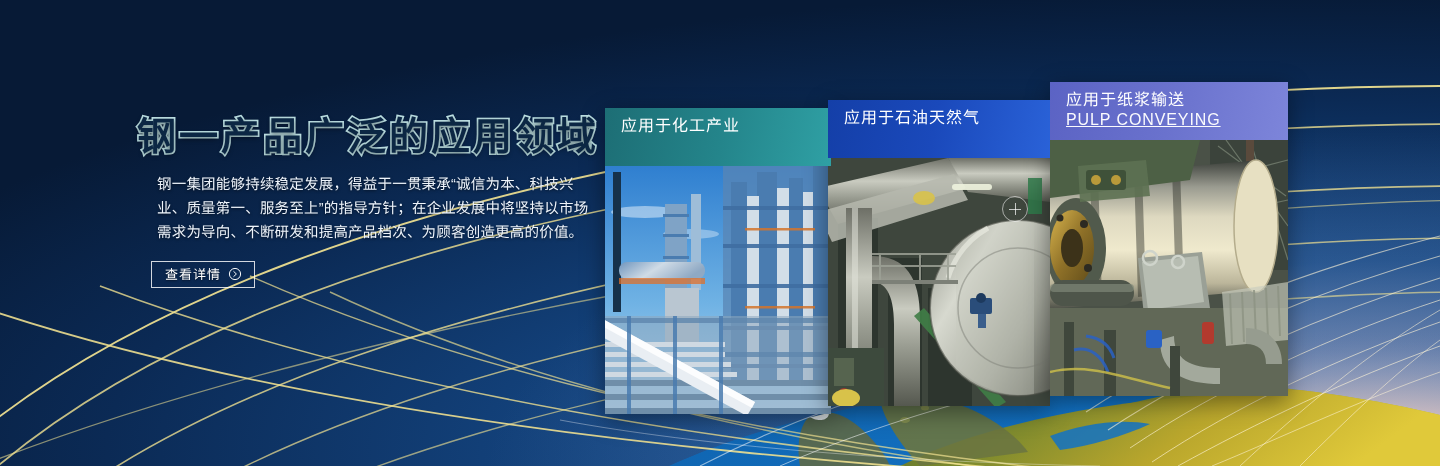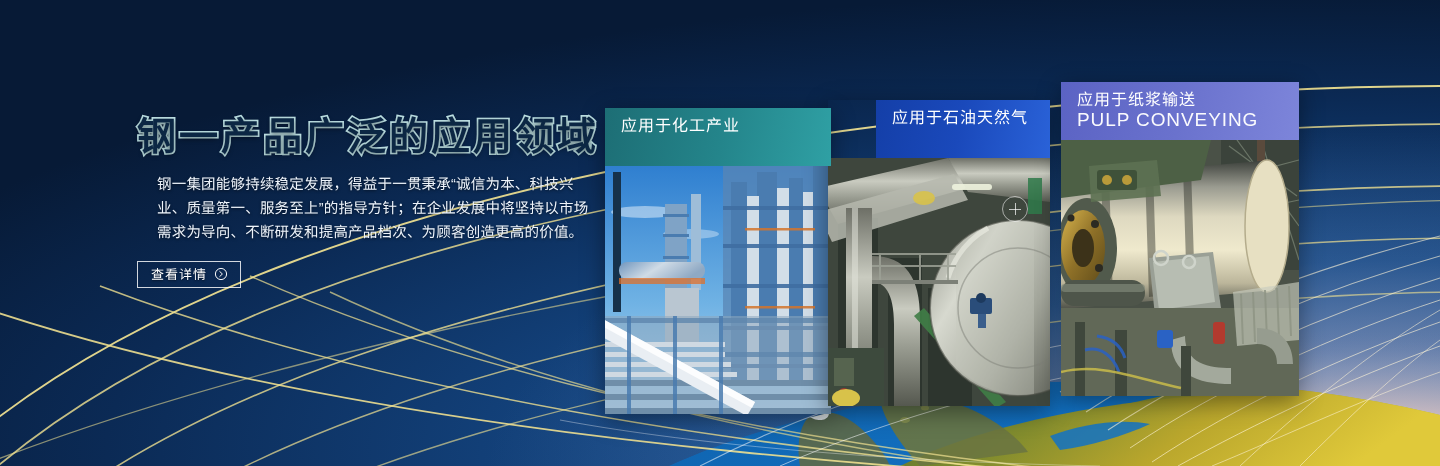--- a/index.html
+++ b/index.html
@@ -48,46 +48,47 @@
     margin-top:17px;
     padding:5px 12px 6px 13px;
     border:1px solid rgba(255,255,255,0.82);
     background:transparent;
     color:#ffffff;
     font-size:13px;
     letter-spacing:1px;
     line-height:1;
     cursor:pointer;
     text-shadow:0 1px 2px rgba(0,0,0,0.55);
+    margin-left:14px;
   }
   .more-btn .arrow-ic{ display:inline-block; width:14px; height:14px; }
 
   
   .card{
     position:absolute;
     overflow:hidden;
     box-shadow:0 6px 22px rgba(0,0,0,0.42);
   }
   .card-head{
     position:relative;
     height:58px;
     padding:6px 0 0 16px;
     color:#ffffff;
     z-index:3;
   }
   .card-head .zh{ font-size:16px; line-height:23px; letter-spacing:1px; display:block; }
-  .card-head .en{ font-size:19px; line-height:18px; letter-spacing:0.9px; display:block; opacity:0.97; }
+  .card-head .en{ font-size:16px; line-height:18px; letter-spacing:0.9px; display:block; opacity:0.97;text-decoration:underline; }
   .card-photo{ position:absolute; left:0; right:0; bottom:0; top:58px; overflow:hidden; }
   .card-photo svg{ display:block; width:100%; height:100%; }
 
   .card-1{ left:605px; top:108px; width:226px; height:306px; }
   .card-1 .card-head{ background:linear-gradient(100deg,#1d6e75 0%,#24858b 52%,#2fa0a4 100%); }
-  .card-2{ left:828px; top:100px; width:222px; height:306px;padding-left:48px; }
+  .card-2{ left:828px; top:100px; width:222px; height:306px; }
   .card-2 .card-head{ background:linear-gradient(100deg,#143fa8 0%,#1a49bb 48%,#2a62d8 100%); }
-  .card-3{ left:1050px; top:82px; width:238px; height:314px;margin-left:11px; }
+  .card-3{ left:1050px; top:82px; width:238px; height:314px; }
   .card-3 .card-head{ background:linear-gradient(100deg,#5b63c4 0%,#6a72cd 50%,#7d85da 100%); }
 
   .plus-badge{
     position:absolute; right:22px; top:96px;
     width:26px; height:26px; border-radius:50%;
     border:1.5px solid rgba(255,255,255,0.55);
     z-index:4;
   }
   .plus-badge:before,.plus-badge:after{
     content:""; position:absolute; background:rgba(255,255,255,0.7);

